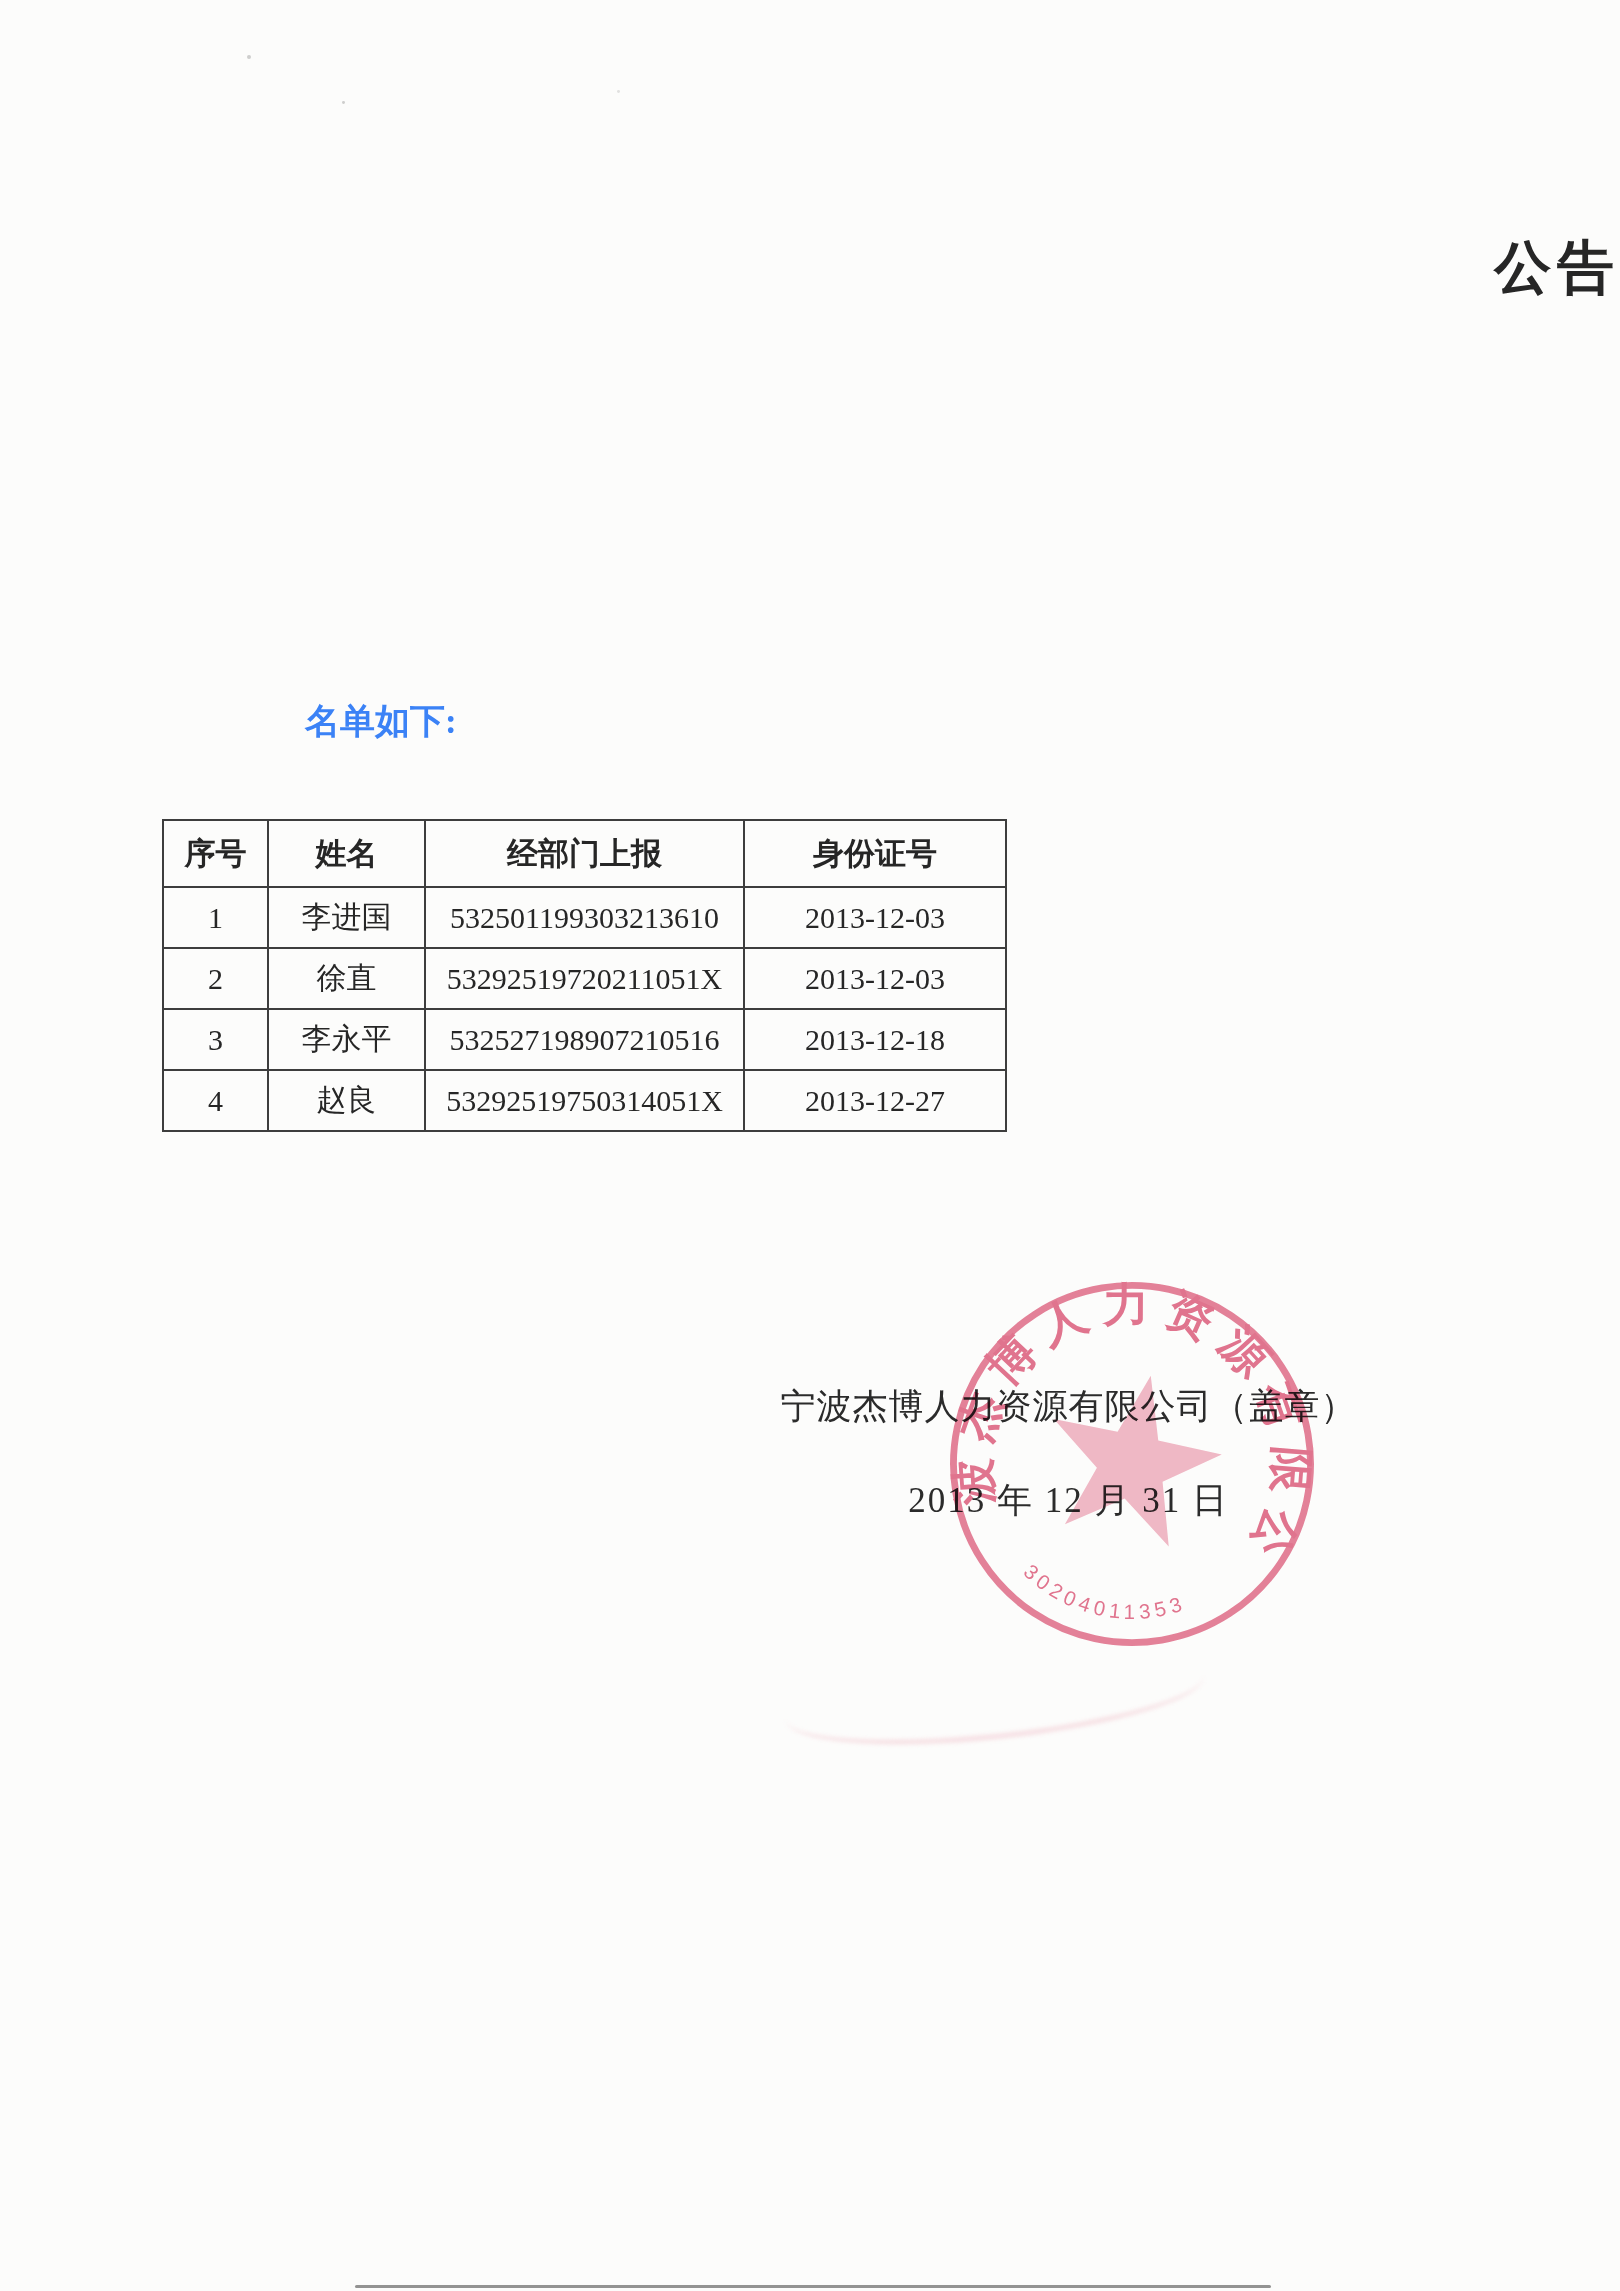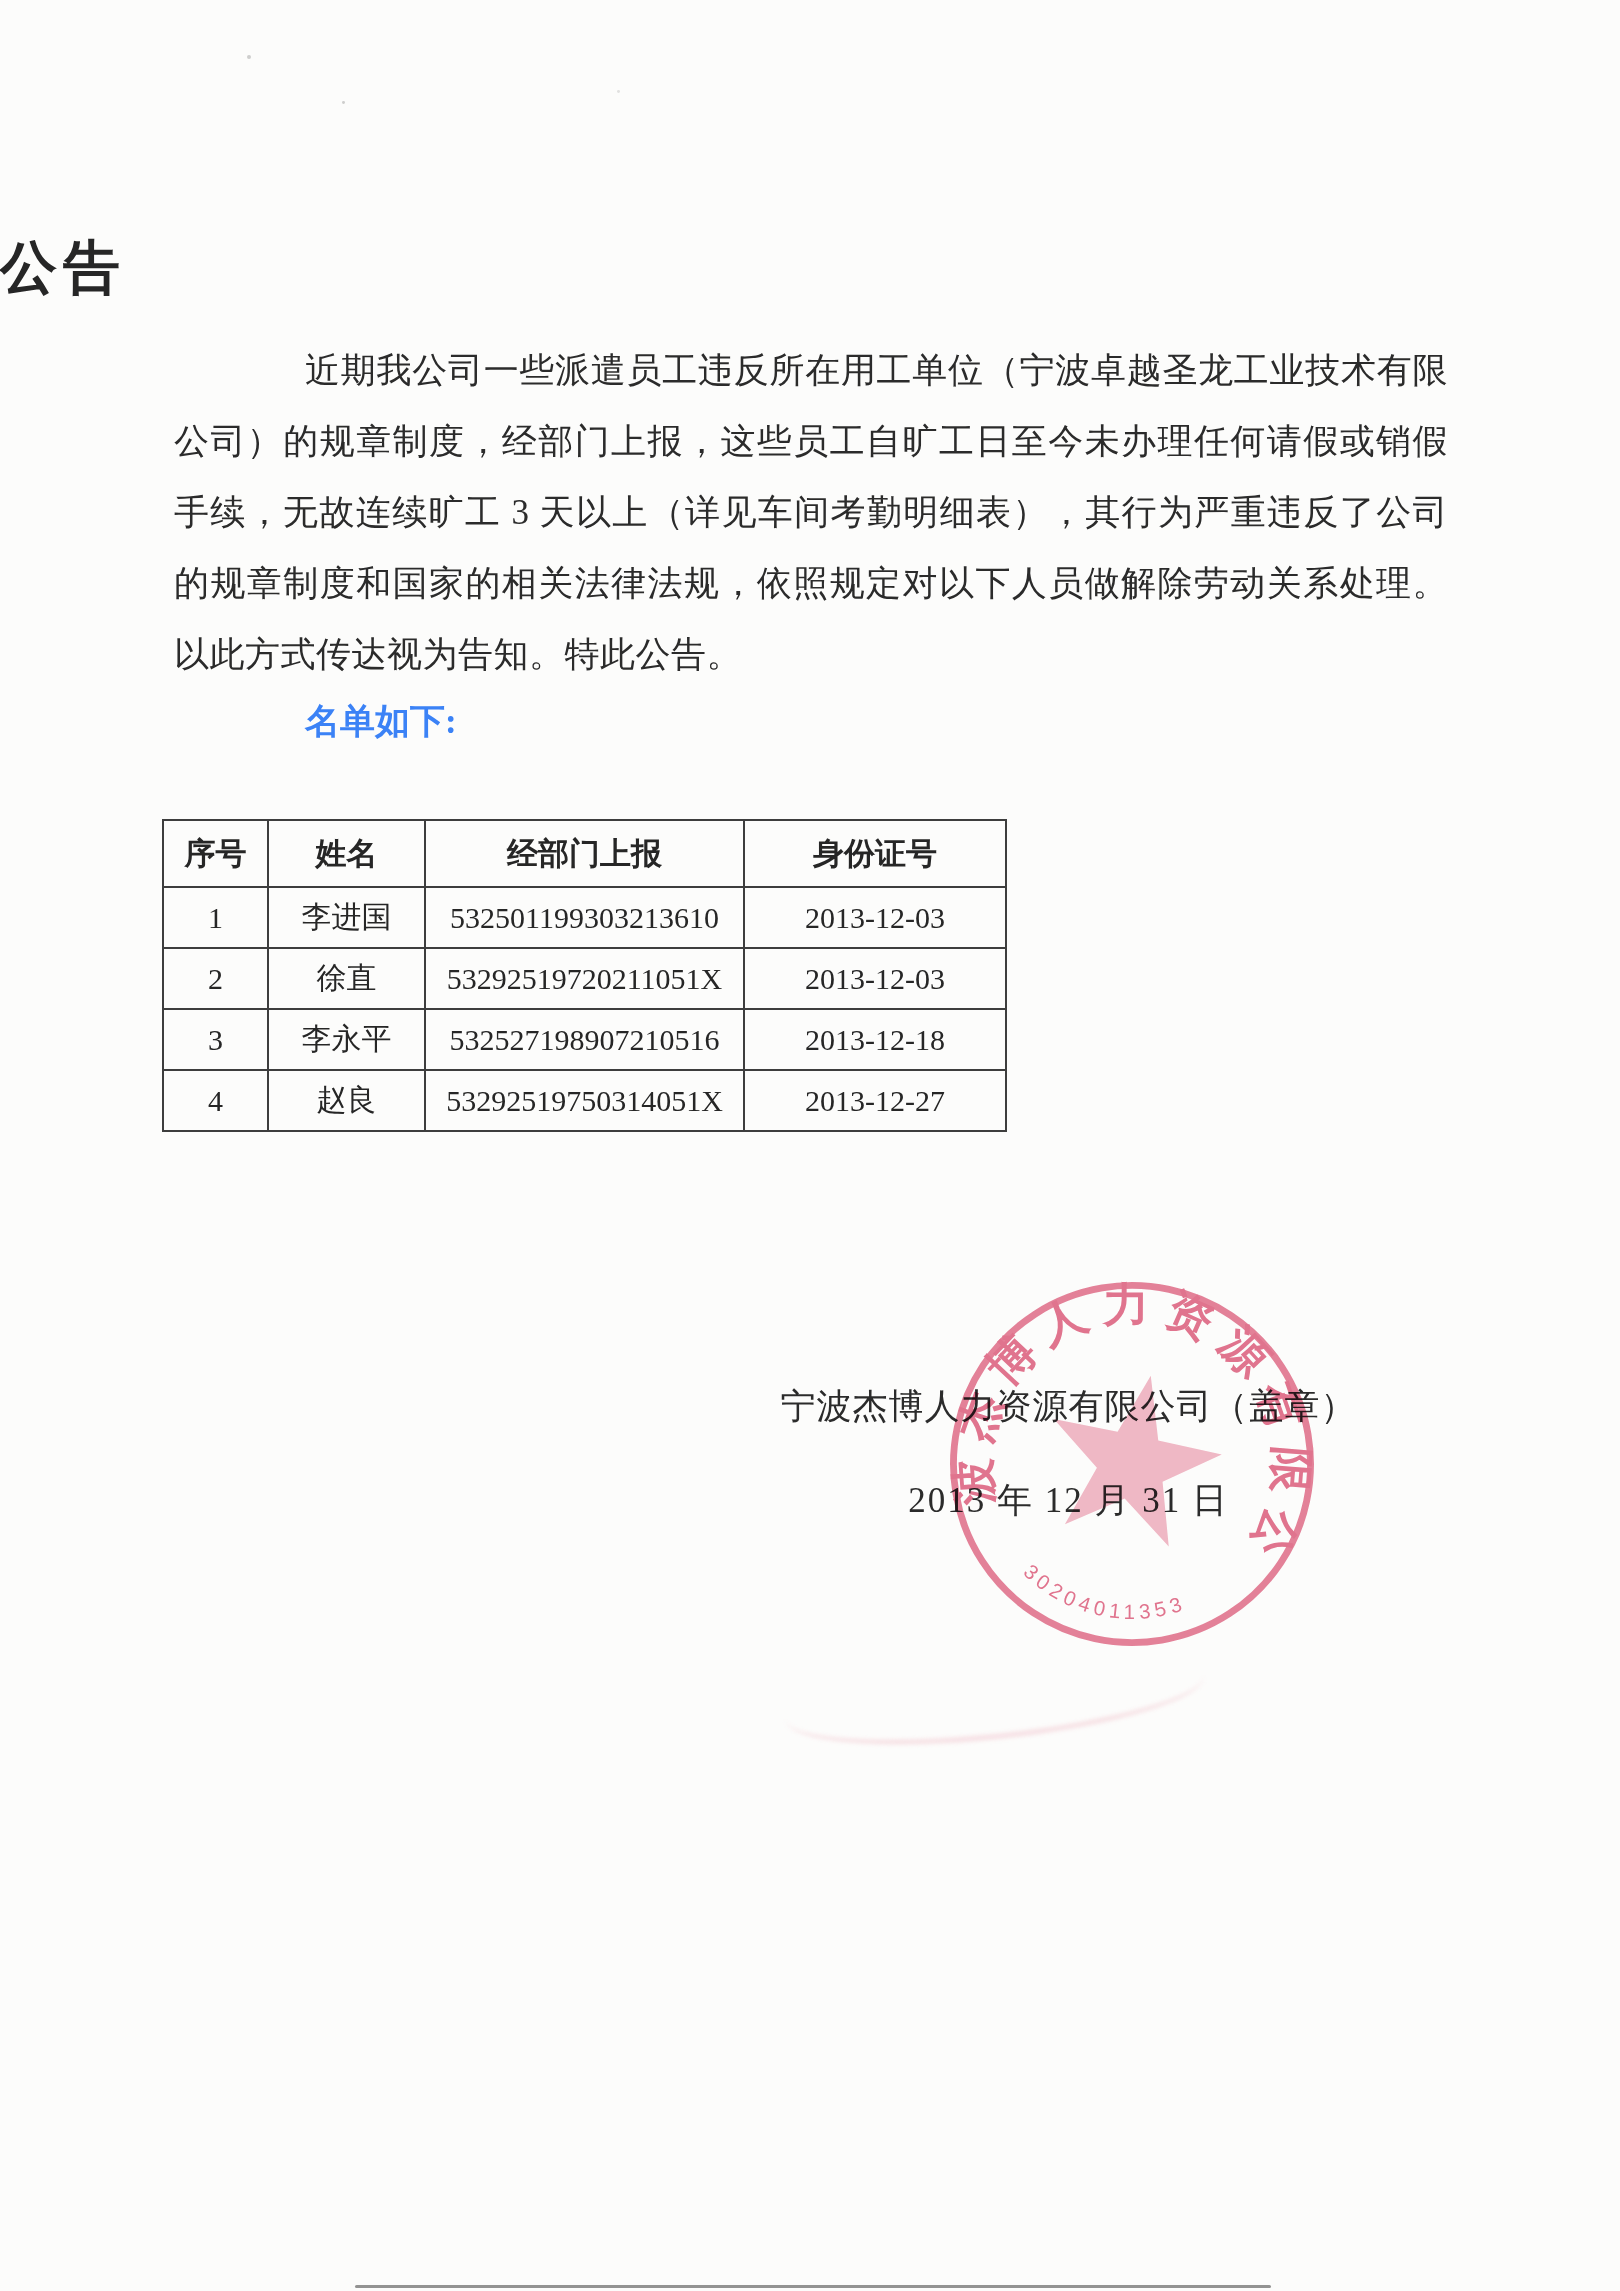--- a/index.html
+++ b/index.html
@@ -17,21 +17,21 @@
   .speck.s1{left:247px;top:55px;}
   .speck.s2{left:342px;top:101px;width:2.9px;height:2.9px;}
   .speck.s3{left:617px;top:90px;width:2.9px;height:2.9px;opacity:.2;}
   .scan-edge{
     position:absolute;left:355px;top:2285px;width:916px;height:2.9px;
     background:#3c3c3c;opacity:.55;border-radius:2px;
   }
 
   .doc-title{
     position:absolute;top:233px;left:0;width:100%;
-    text-align:left;
+    text-align:right;
     font-family:"Liberation Sans", sans-serif;
     font-weight:bold;
     font-size:57px;line-height:1.2;
     letter-spacing:5.9px;
     color:#262626;
   }
   .body-paragraph{
     position:absolute;top:300px;left:174px;width:1274px;
     font-size:35px;line-height:71px;
     text-align:justify;
@@ -109,21 +109,20 @@
 <body>
 
 <div class="page">
 
   <div class="speck s1"></div>
   <div class="speck s2"></div>
   <div class="speck s3"></div>
 
   <div class="doc-title">公告</div>
 
-  <p class="body-paragraph">近期我公司一些派遣员工违反所在用工单位（宁波卓越圣龙工业技术有限公司）的规章制度，经部门上报，这些员工自旷工日至今未办理任何请假或销假手续，无故连续旷工 3 天以上（详见车间考勤明细表），其行为严重违反了公司的规章制度和国家的相关法律法规，依照规定对以下人员做解除劳动关系处理。以此方式传达视为告知。特此公告。</p>
 
   <div class="list-label">名单如下:</div>
 
   <table class="absence">
     <colgroup>
         <col style="width: 105px;">
         <col style="width: 157px;">
         <col style="width: 319px;">
         <col style="width: 262px;">
       </colgroup>

